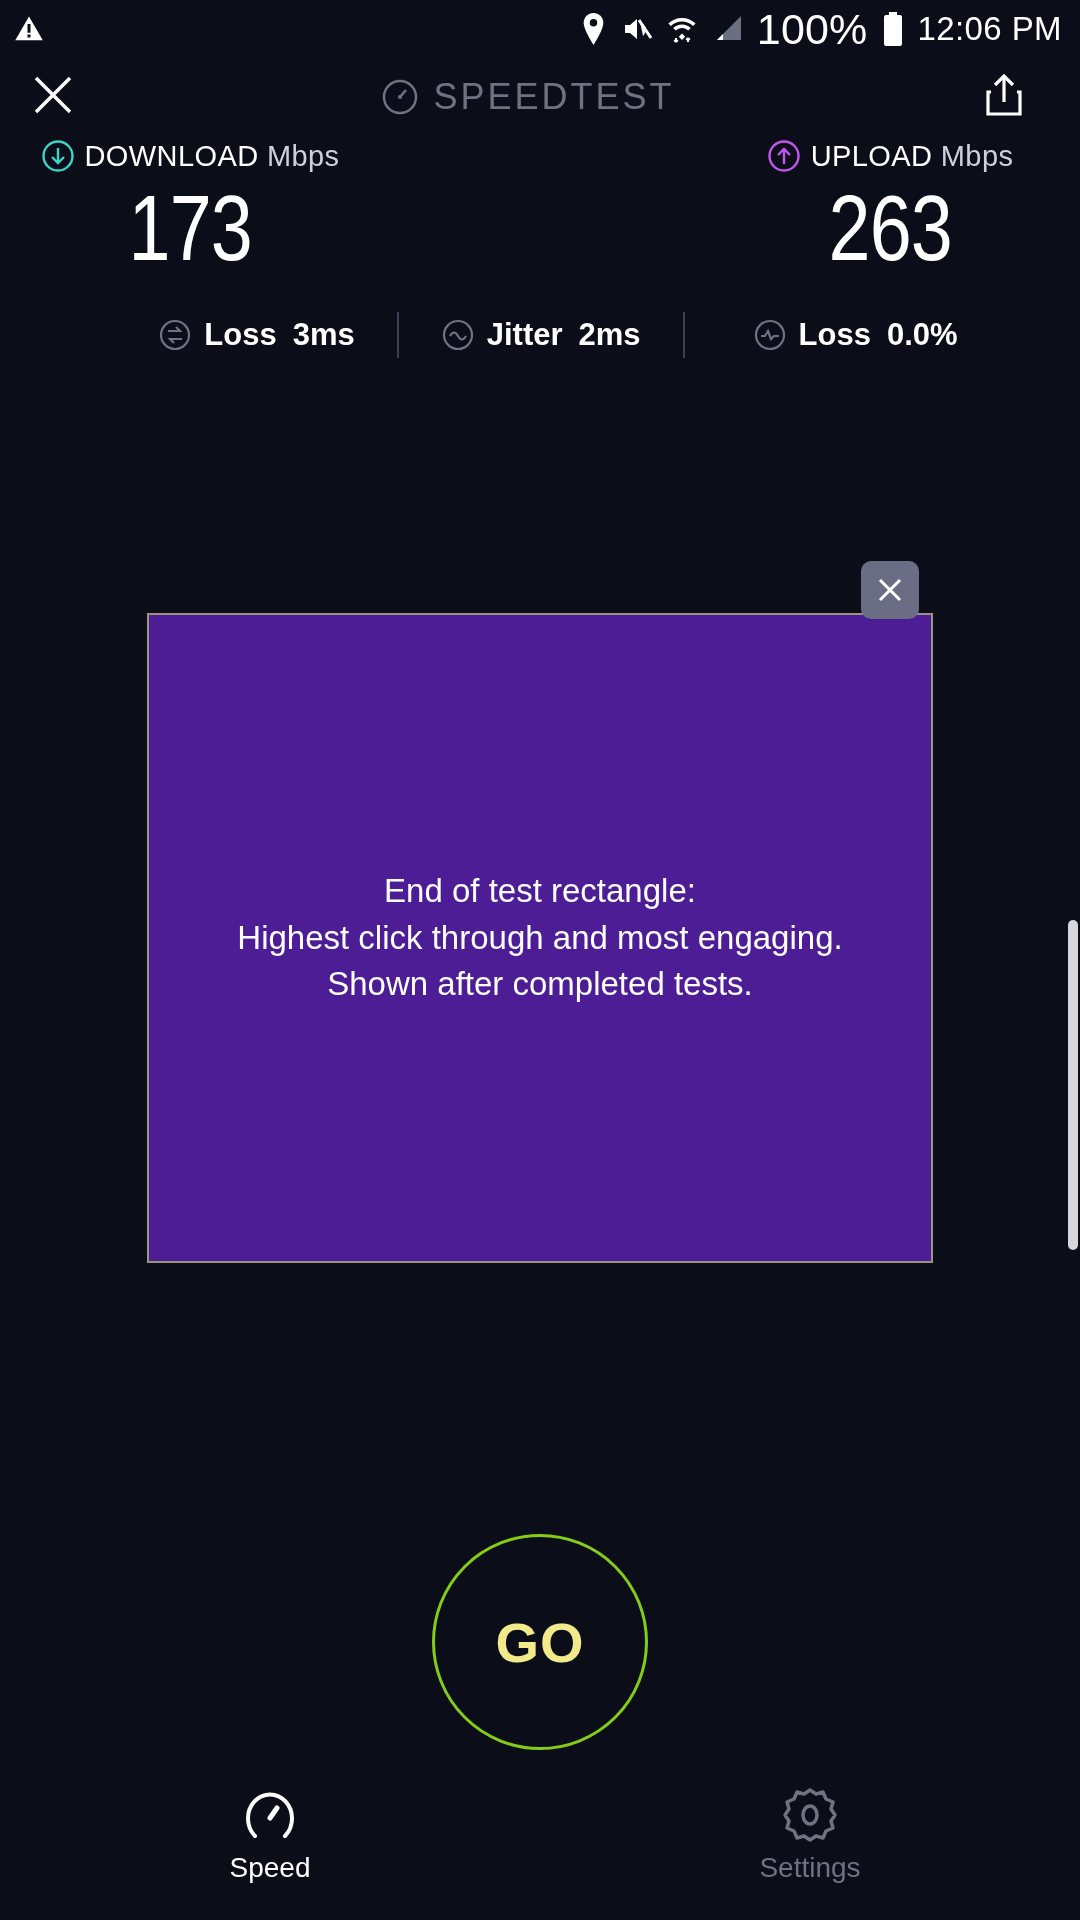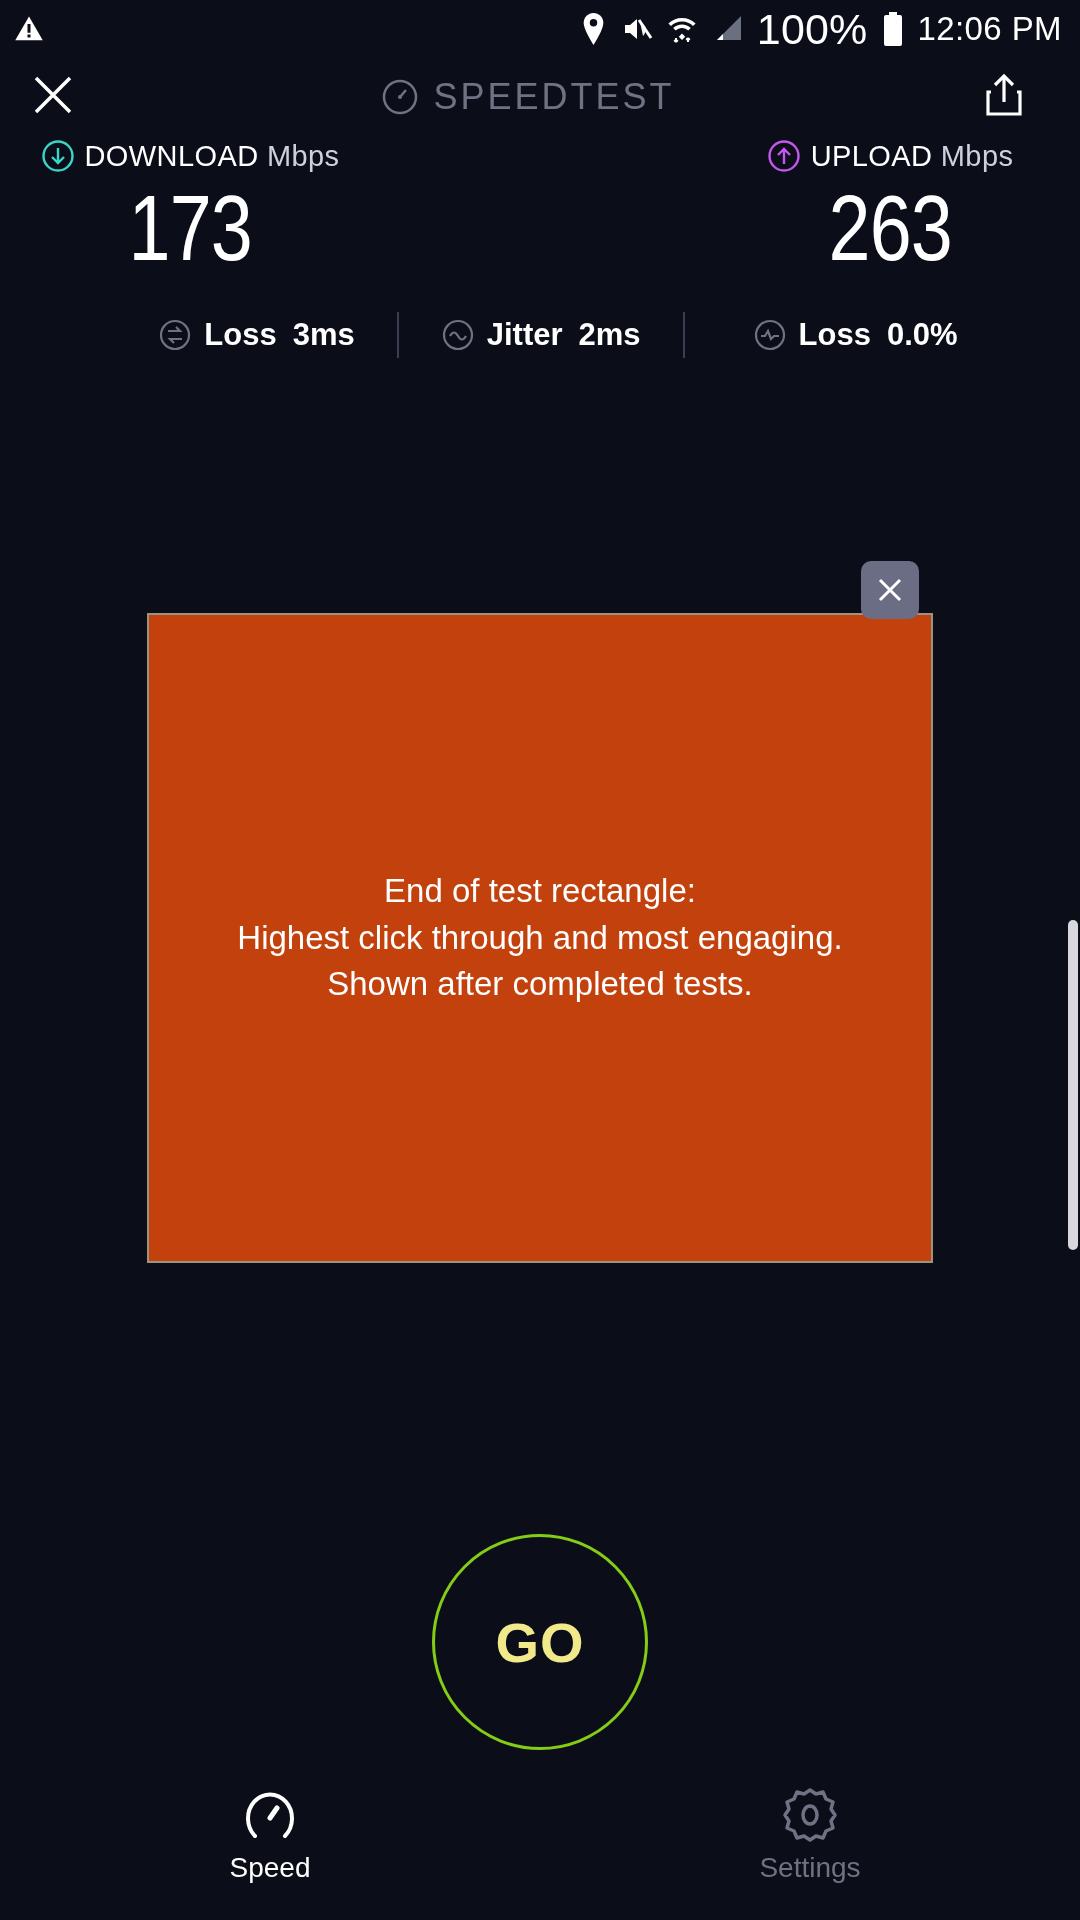--- a/index.html
+++ b/index.html
@@ -73,21 +73,21 @@
   .metric-name { font-size:31px; color:#ffffff; font-weight:700; }
   .metric-val { font-size:31px; color:#ffffff; font-weight:700; margin-left:4px; }
   .metric-sep { width:2px; height:46px; background:#3a3f55; margin:0 42px; }
   .m-ping { margin-left:36px; }
   .m-loss { margin-left:26px; }
 
   
   .ad-wrap { position:absolute; left:147px; top:613px; }
   .ad-rect {
     width:786px; height:650px;
-    background:#c2410c; border:2px solid #9a9480;
+    background:#4c1d95; border:2px solid #9a9480;
     display:flex; align-items:center; justify-content:center;
     text-align:center;
   }
   .ad-text {
     font-size:33px; line-height:1.42; color:#ffffff; font-weight:400;
     white-space:pre-line;
   }
   .ad-close {
     position:absolute; top:-52px; right:14px;
     width:58px; height:58px; border-radius:10px;

